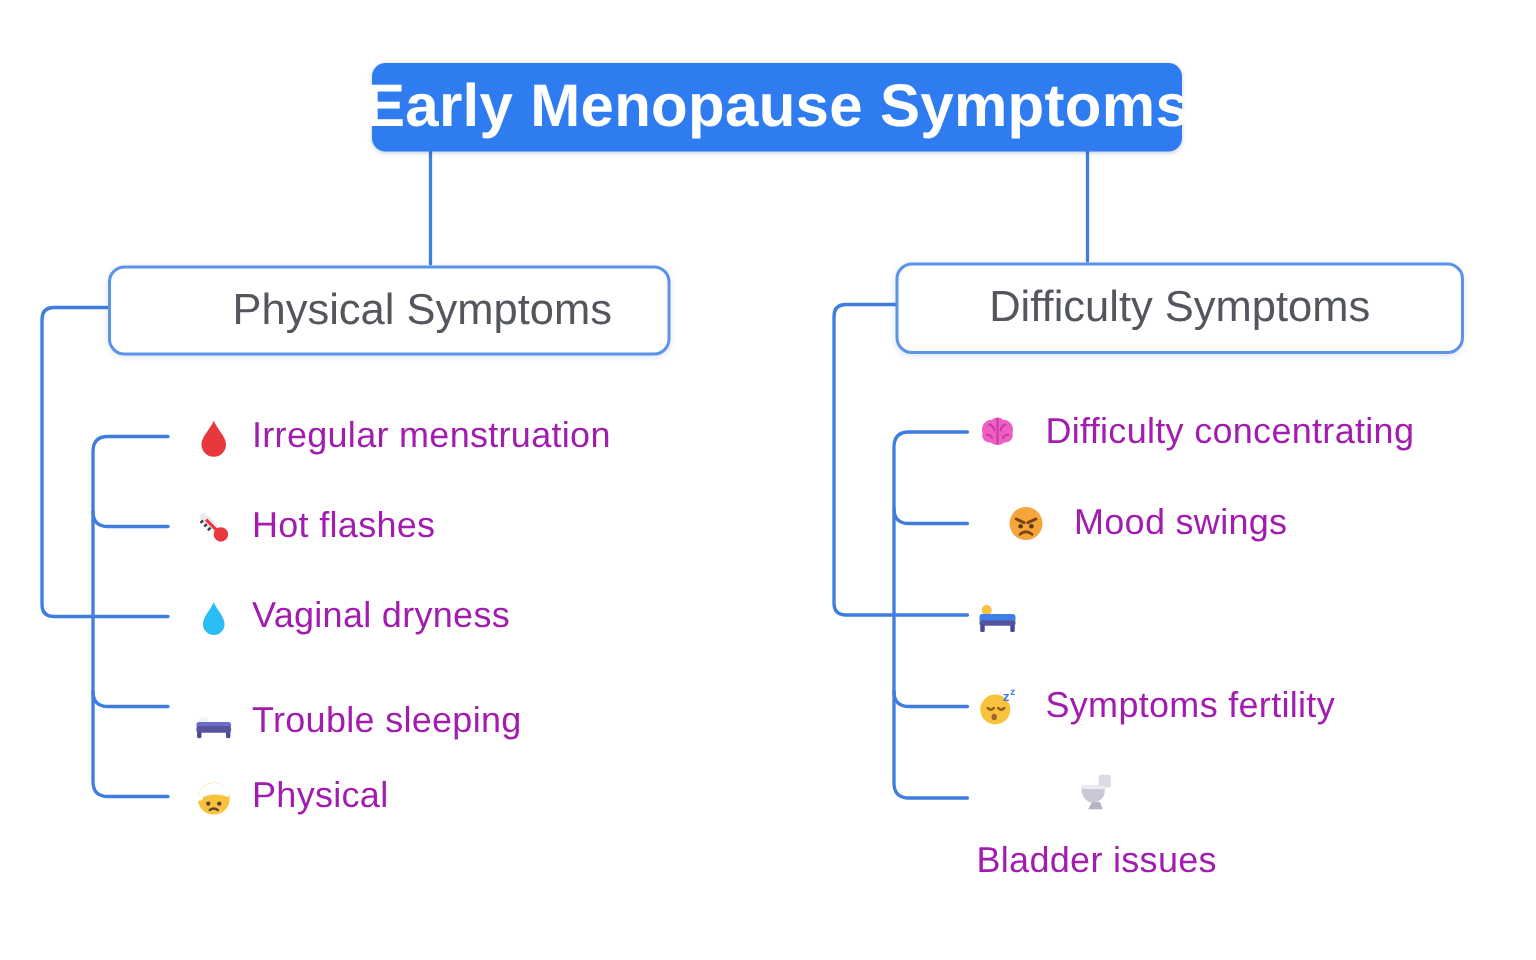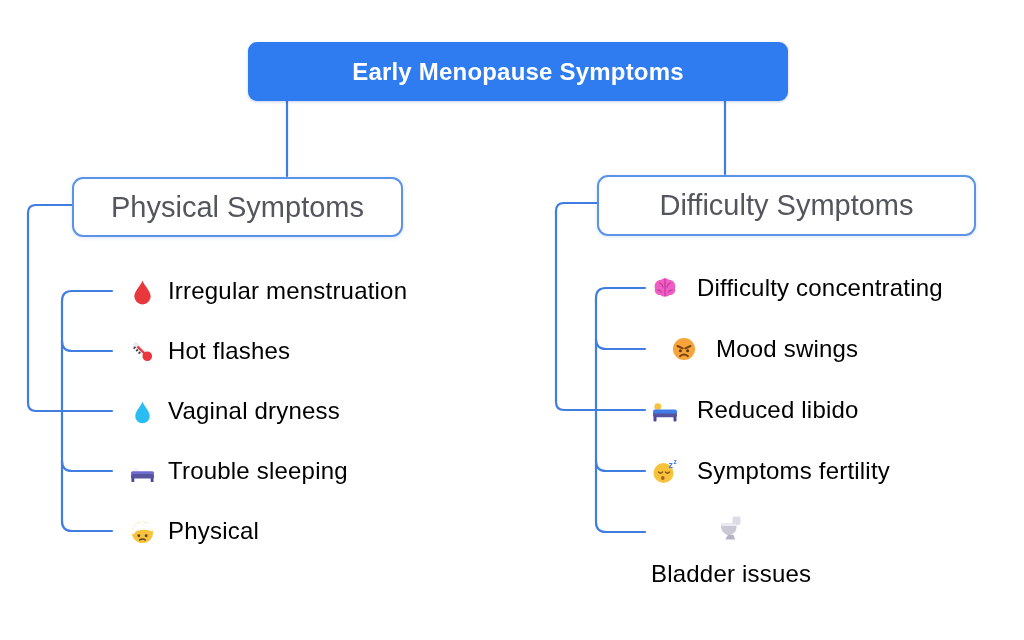--- a/index.html
+++ b/index.html
@@ -11,39 +11,39 @@
   svg.connectors path { stroke:#3f7de0; stroke-width:2.2; fill:none; stroke-linecap:round; }
 
   .root-node {
     position:absolute; left:248px; top:42px; width:540px; height:59px;
     background:#2e7cf0; border-radius:9px;
     display:flex; align-items:center; justify-content:center;
     box-shadow:0 1px 3px rgba(20,60,140,0.25);
     cursor:pointer;
   }
   .root-node .root-label {
-    color:#ffffff; font-size:24px; font-weight:bold; letter-spacing:0.2px; white-space:nowrap;
+    color:#ffffff; font-size:40px; font-weight:bold; letter-spacing:0.2px; white-space:nowrap;
   }
 
   .branch-node {
     position:absolute; background:#ffffff; border:2px solid #5b93e8; border-radius:11px;
     display:flex; align-items:center; justify-content:center;
     box-shadow:0 1px 4px rgba(70,110,190,0.18);
     cursor:pointer;
   }
-  .branch-node.physical { left:72px; top:177px; width:327px; height:56px; }
+  .branch-node.physical { left:72px; top:177px; width:327px; height:56px;padding-left:44px; }
   .branch-node.emotional { left:597px; top:175px; width:375px; height:57px; }
   .branch-label { color:#53565c; font-size:29px; white-space:nowrap; }
 
   .row {
     position:absolute; display:flex; align-items:center; height:36px; gap:12px; cursor:pointer;
   }
   .row.right { gap:18px; }
   .row .icon { width:28px; height:28px; display:flex; align-items:center; justify-content:center; flex:0 0 auto; }
-  .row-label { font-size:24px; color:#000000; white-space:nowrap; letter-spacing:0.2px; }
+  .row-label { font-size:24px; color:#a21caf; white-space:nowrap; letter-spacing:0.2px; }
 </style>
 </head>
 <body>
 
 <div class="canvas">
 
   <svg class="connectors" viewBox="0 0 1024 640">
     <path d="M287 101 L287 176"></path>
     <path d="M725 101 L725 174"></path>
     <path d="M74 205 L36 205 Q28 205 28 213 L28 403 Q28 411 36 411 L112 411"></path>
@@ -97,21 +97,21 @@
 
   <div class="row left" style="left:128px; top:393px;">
     <span class="icon">
       <svg viewBox="0 0 28 28" width="27" height="27">
         <path d="M14 3.5 C13 7.5 6.5 13.5 6.5 18.8 a7.5 7.5 0 0 0 15 0 C21.5 13.5 15 7.5 14 3.5 Z" fill="#29bdf4"></path>
       </svg>
     </span>
     <span class="row-label">Vaginal dryness</span>
   </div>
 
-  <div class="row left" style="left:128px; top:453px;">
+  <div class="row left" style="left:128px; top:463px;">
     <span class="icon">
       <svg viewBox="0 0 28 28" width="27" height="27">
         <rect x="2.5" y="18" width="3" height="7" rx="1" fill="#4a479c"></rect>
         <rect x="22.5" y="18" width="3" height="7" rx="1" fill="#4a479c"></rect>
         <rect x="3.5" y="10.2" width="6.5" height="5" rx="2.4" fill="#f4f5fb"></rect>
         <rect x="2" y="13.8" width="24" height="4" rx="1.8" fill="#6d6bcd"></rect>
         <rect x="2" y="16.6" width="24" height="4.6" rx="1.8" fill="#57549e"></rect>
       </svg>
     </span>
     <span class="row-label">Trouble sleeping</span>
@@ -158,21 +158,20 @@
     <span class="icon">
       <svg viewBox="0 0 28 28" width="28" height="28">
         <rect x="3" y="9" width="7.5" height="5.5" rx="2.5" fill="#eef0f8"></rect>
         <circle cx="6.8" cy="10.6" r="3.3" fill="#f9c23c"></circle>
         <rect x="2" y="13.4" width="24" height="5.8" rx="2" fill="#3f7de8"></rect>
         <rect x="2" y="17.6" width="24" height="3.6" rx="1.4" fill="#57549e"></rect>
         <rect x="2.5" y="20.4" width="3" height="5" rx="1" fill="#4a479c"></rect>
         <rect x="22.5" y="20.4" width="3" height="5" rx="1" fill="#4a479c"></rect>
       </svg>
     </span>
-    <span class="row-label">Reduced libido</span>
   </div>
 
   <div class="row right" style="left:651px; top:453px;">
     <span class="icon">
       <svg viewBox="0 0 28 28" width="28" height="28">
         <circle cx="12.5" cy="16" r="10" fill="#f9c23c"></circle>
         <path d="M7.5 15 q2 2.3 4 0 M14.5 15 q2 2.3 4 0" stroke="#8a5a18" stroke-width="1.6" fill="none" stroke-linecap="round"></path>
         <ellipse cx="11.8" cy="21" rx="1.8" ry="2.1" fill="#a0632a"></ellipse>
         <text x="17.5" y="10.5" font-size="9" font-weight="bold" fill="#3f7de8" font-family="Liberation Sans, sans-serif">z</text>
         <text x="22.5" y="6.5" font-size="6.5" font-weight="bold" fill="#3f7de8" font-family="Liberation Sans, sans-serif">z</text>

